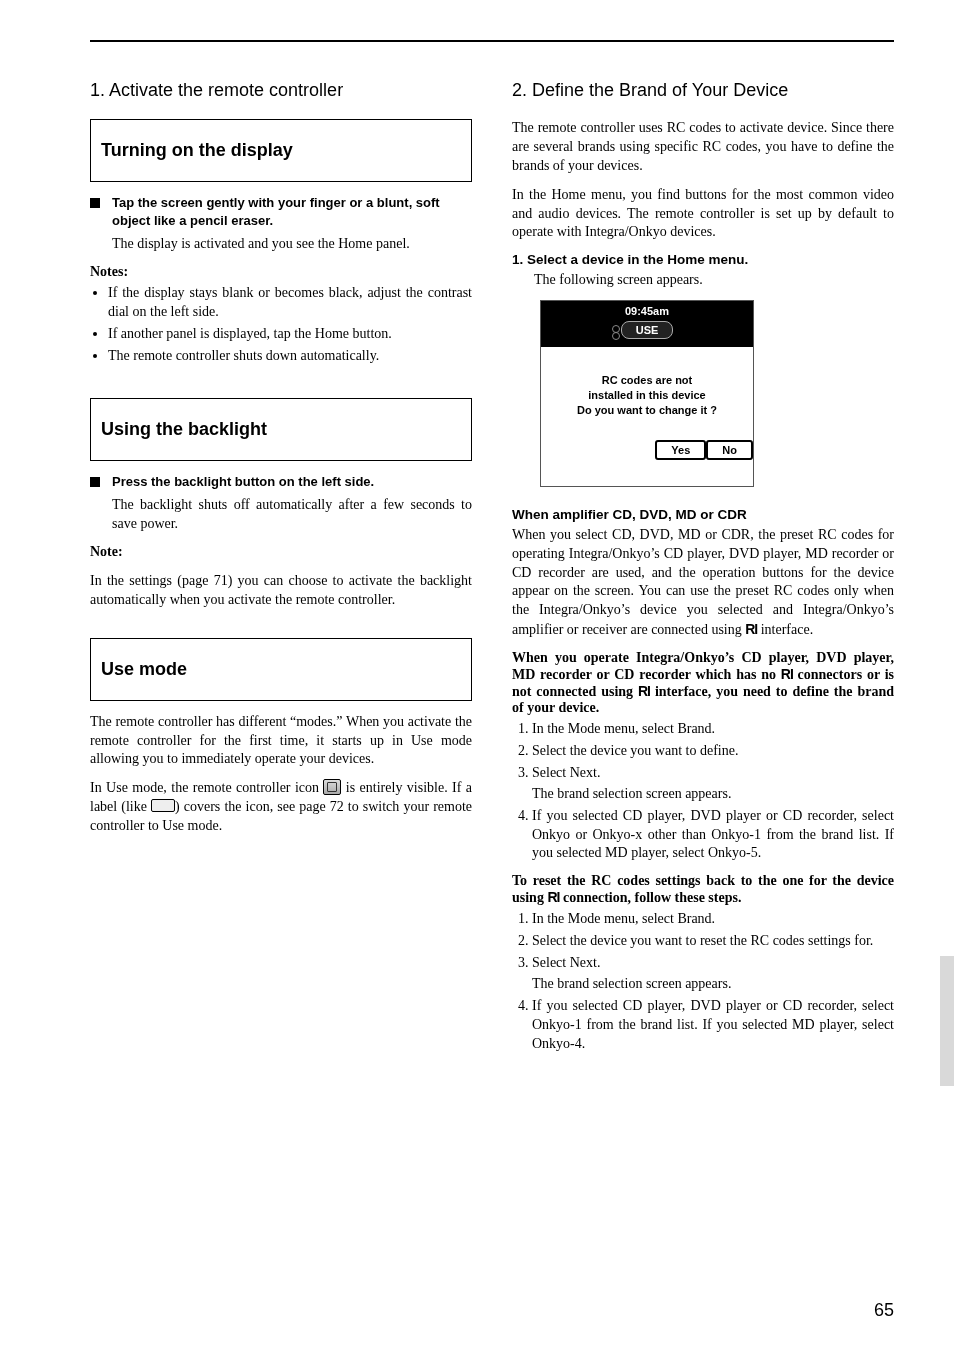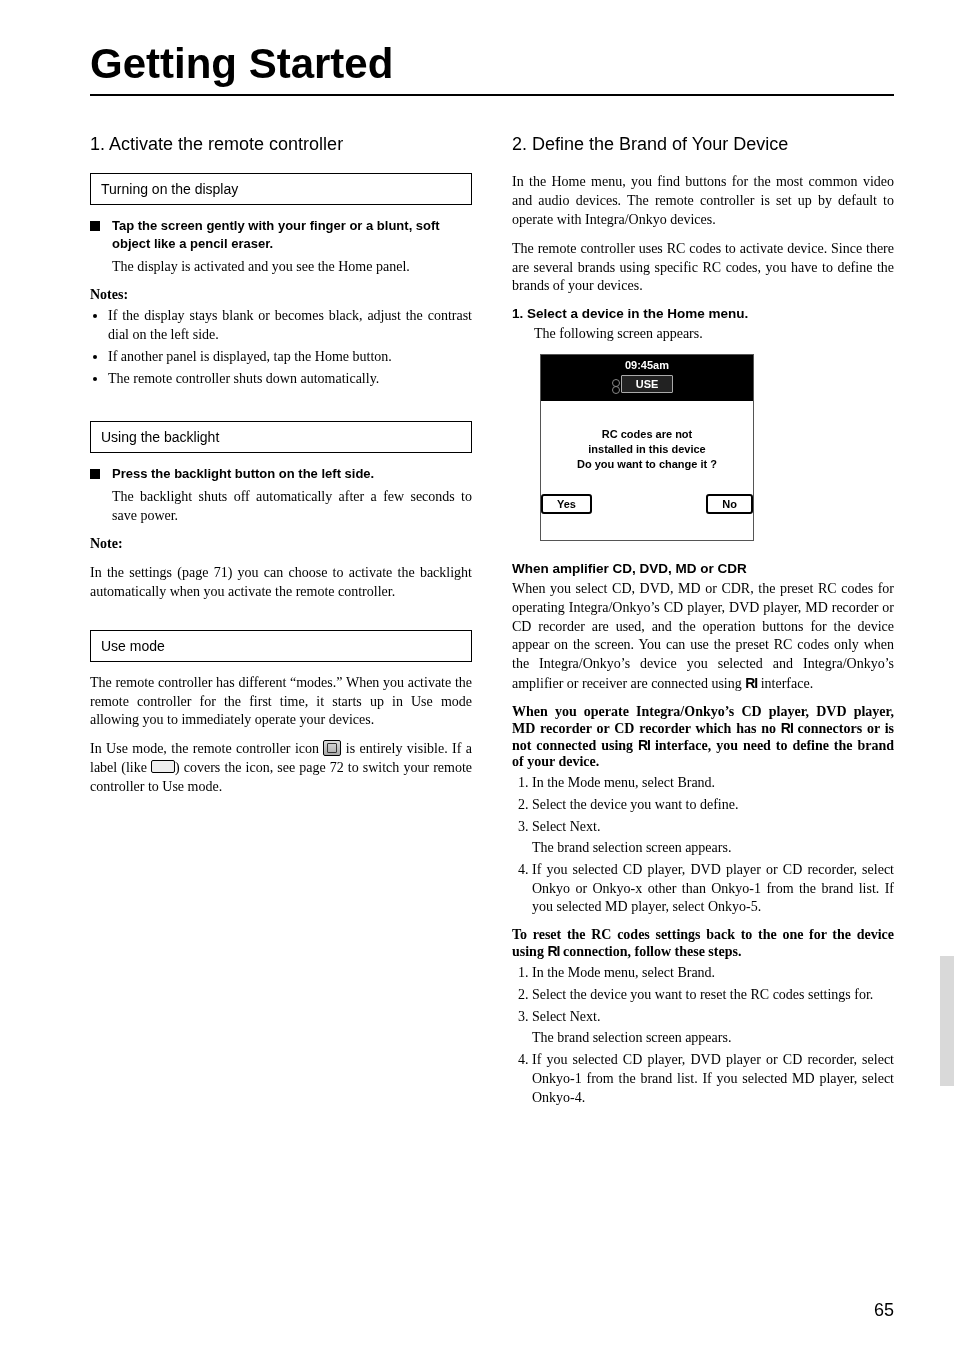--- a/index.html
+++ b/index.html
@@ -38,24 +38,24 @@
     min-width: 0;
   }
   .sec-heading {
     font-family: Arial, Helvetica, sans-serif;
     font-weight: 400;
     font-size: 18px;
     margin: 10px 0 18px 0;
   }
   .box-heading {
     border: 1px solid #000;
-    padding: 7px 10px;
-    font-family: Arial, Helvetica, sans-serif;
-    font-weight: 400;
-    font-size: 14px;
+    padding: 20px 10px;
+    font-family: Arial, Helvetica, sans-serif;
+    font-weight: 700;
+    font-size: 18px;
     margin: 18px 0 12px 0;
   }
   .bullet-block {
     display: flex;
     align-items: flex-start;
     gap: 12px;
     margin: 10px 0 6px 0;
   }
   .square {
     width: 10px;
@@ -158,21 +158,21 @@
     align-items: center;
     padding: 4px 0 8px 0;
   }
   .ss-time { font-size: 11px; font-weight: 700; color:#fff;text-align:center; }
   .ss-chip {
     margin-top: 4px;
     border: 1px solid #aaa;
     padding: 2px 14px;
     font-size: 11px;
     font-weight: 700;
-    border-radius: 1px;
+    border-radius: 8px;
     background: #222;
     position: relative;
   }
   .ss-chip::before, .ss-chip::after{
     content:"";
     position:absolute;
     width:6px; height:6px;
     border:1px solid #888;
     border-radius:50%;
   }
@@ -181,22 +181,22 @@
   .ss-body {
     color: #000;
     text-align: center;
     font-size: 11px;
     font-weight: 700;
     line-height: 1.35;
     padding: 26px 10px 14px 10px;
   }
   .ss-btnrow {
     display: flex;
-    justify-content: space-between;
-    gap: 13px;
+    justify-content: flex-end;
+    gap: 0;
     padding: 8px 0 26px 0;
   }
   .ss-btn {
     border: 2px solid #000;
     padding: 2px 14px;
     font-size: 11px;
     font-weight: 700;
     border-radius: 3px;
   }
   .page-num {
@@ -214,21 +214,20 @@
     height: 130px;
     background: #d9d9d9;
   }
 </style>
 </head>
 <body>
 
 <div class="page">
   <div class="side-tab"></div>
 
-  <h1 class="title">Getting Started</h1>
   <hr class="title-rule">
 
   <div class="columns">
 
     <div class="col">
 
       <div class="sec-heading">1. Activate the remote controller</div>
 
       <div class="box-heading">Turning on the display</div>
 
@@ -263,22 +262,22 @@
       <div class="body-text">
         <span>In Use mode, the remote controller icon </span><span class="inline-icon remote"></span><span> is entirely visible. If a label (like </span><span class="inline-icon label"></span><span>) covers the icon, see page 72 to switch your remote controller to Use mode.</span>
       </div>
 
     </div>
 
     <div class="col">
 
       <div class="sec-heading">2. Define the Brand of Your Device</div>
 
+      <div class="body-text">The remote controller uses RC codes to activate device. Since there are several brands using specific RC codes, you have to define the brands of your devices.</div>
       <div class="body-text">In the Home menu, you find buttons for the most common video and audio devices. The remote controller is set up by default to operate with Integra/Onkyo devices.</div>
-      <div class="body-text">The remote controller uses RC codes to activate device. Since there are several brands using specific RC codes, you have to define the brands of your devices.</div>
 
       <div class="sub-bold" style="margin-top:8px">1.  Select a device in the Home menu.</div>
       <div class="body-text indent1" style="margin-top:2px">The following screen appears.</div>
 
       <div class="screenshot">
         <div class="ss-top">
           <div class="ss-time">09:45am</div>
           <div class="ss-chip">USE</div>
         </div>
         <div class="ss-body">

